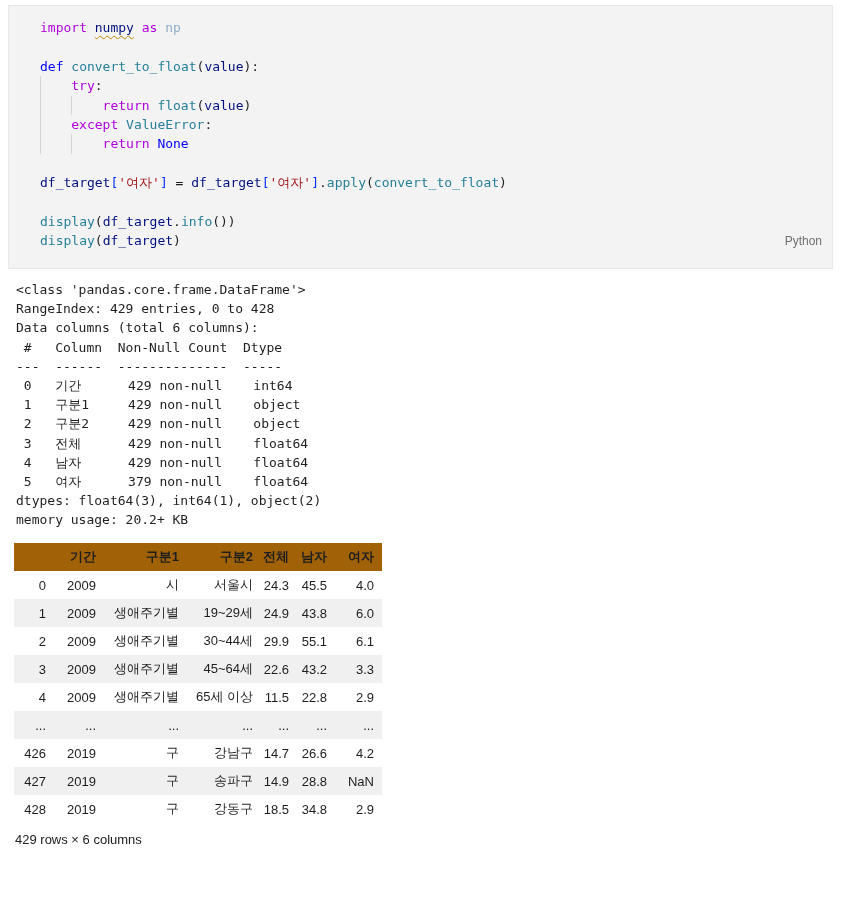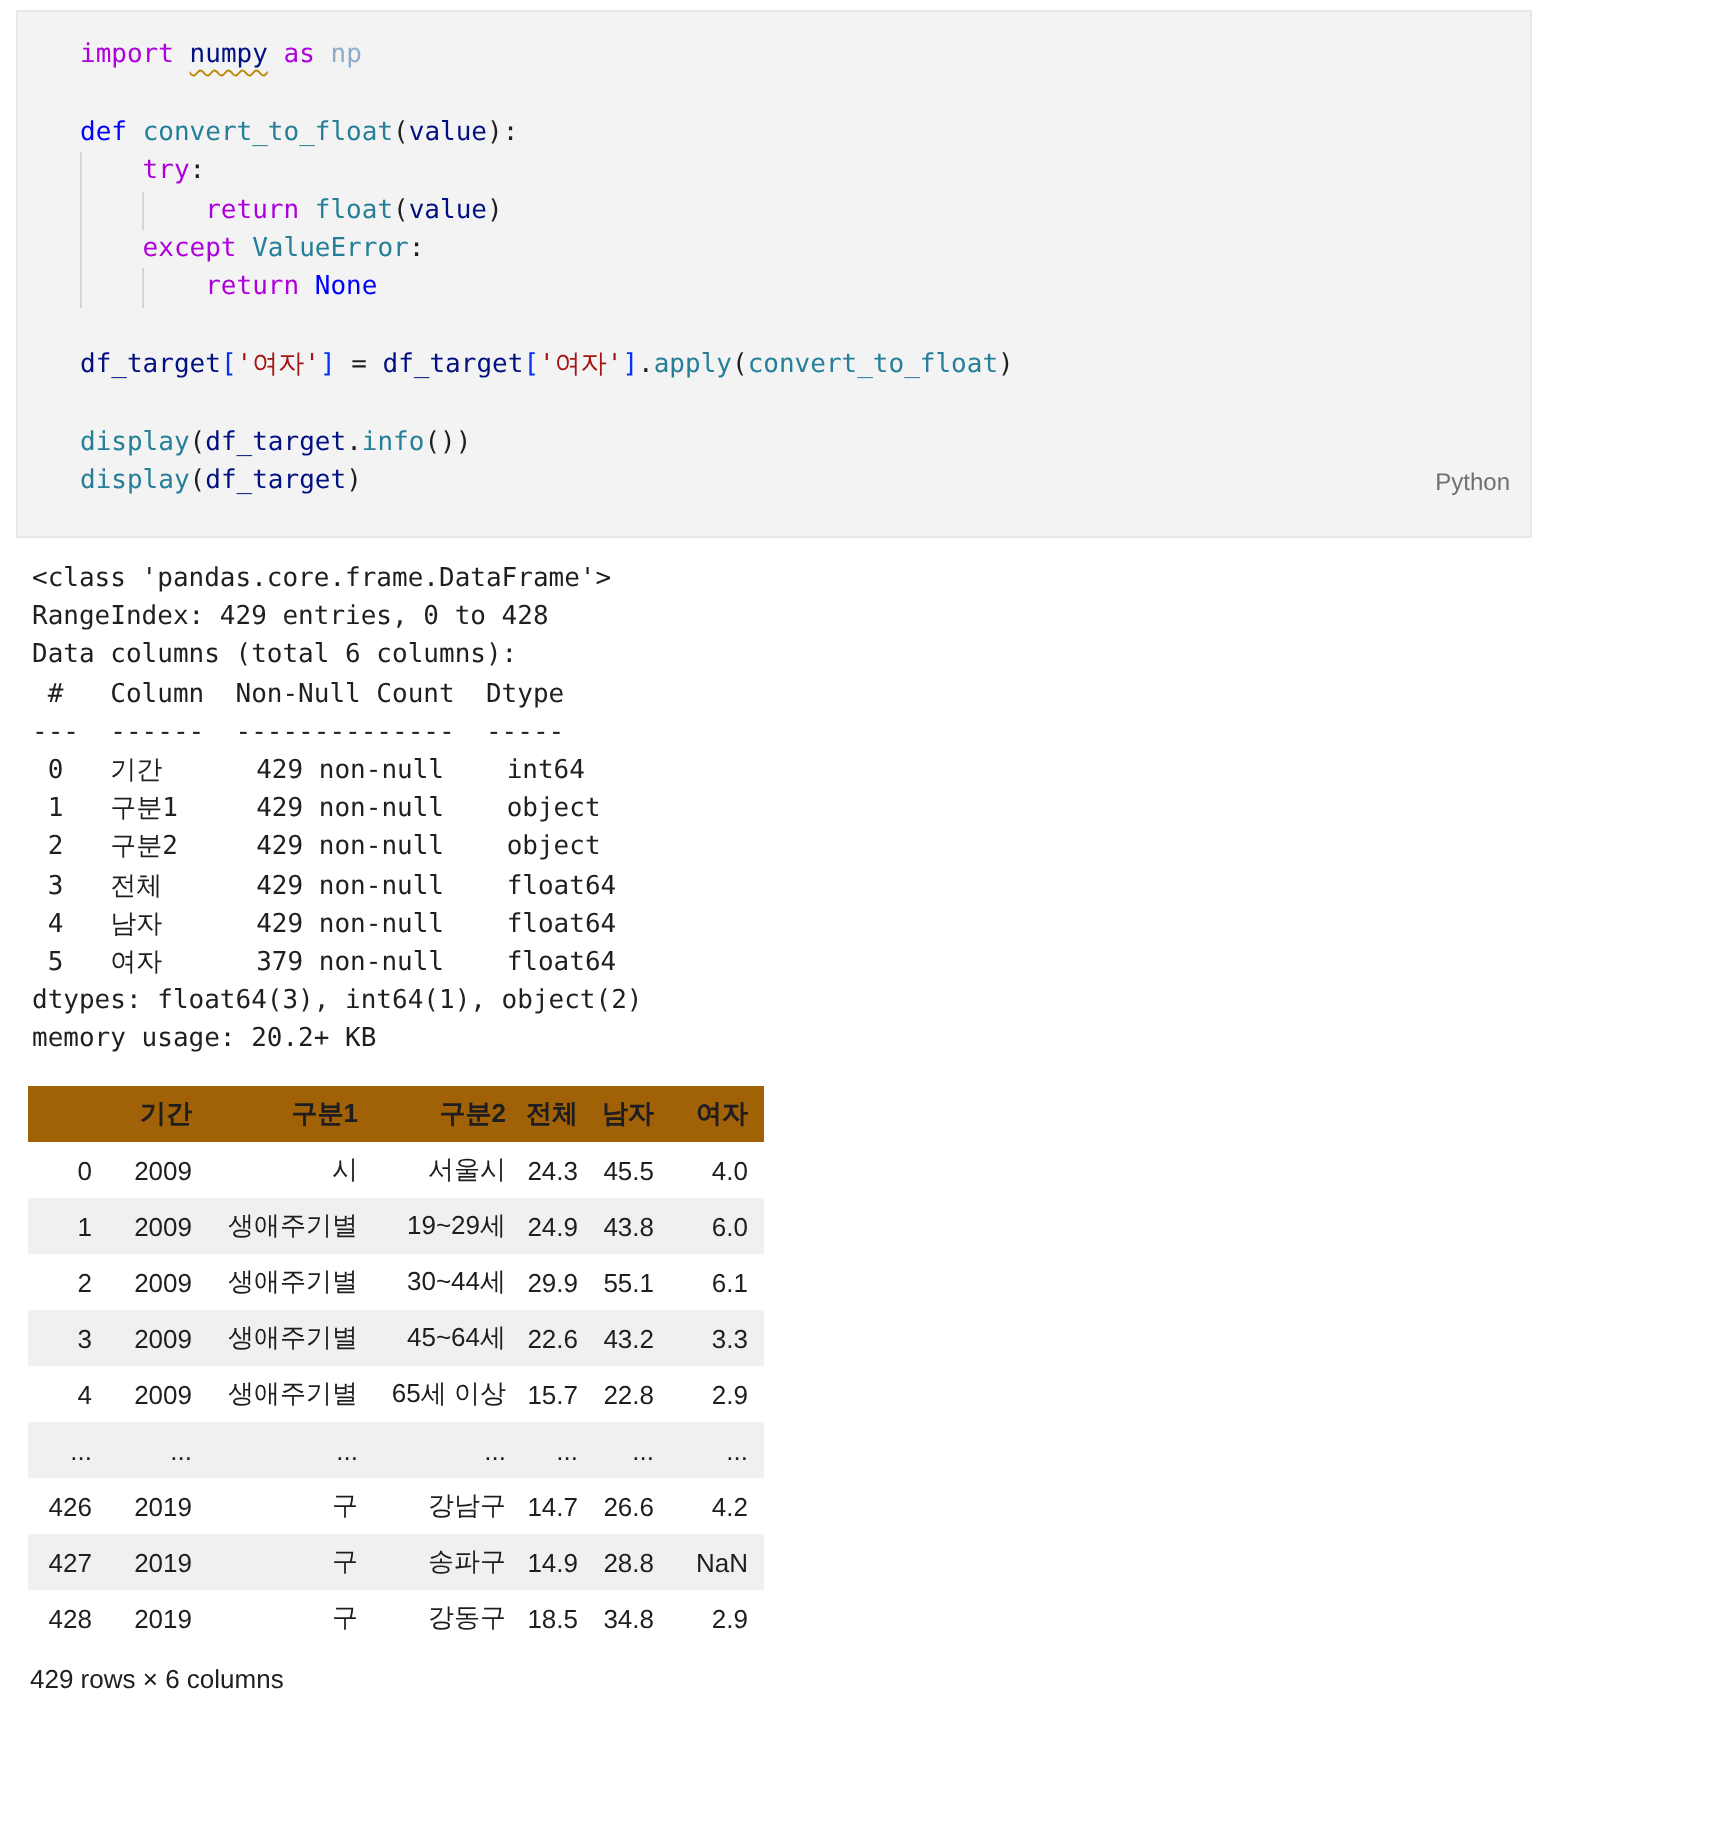--- a/index.html
+++ b/index.html
@@ -1,19 +1,19 @@
 <!DOCTYPE html>
 <html><head>
 <meta charset="utf-8">
 <style>
   html,body{margin:0;padding:0;background:#ffffff;}
   body{width:866px;height:913px;font-family:"Liberation Sans",sans-serif;color:#1e1e1e;overflow:hidden;}
 
   
-  .code-cell{position:relative;margin:5px 0 0 8px;width:758px;height:264px;background:#f3f3f3;
+  .code-cell{position:relative;margin:5px 0 0 8px;width:825px;height:264px;background:#f3f3f3;
              border:1px solid #e8e8e8;box-sizing:border-box;}
   .code{margin:0;padding:12px 0 0 31px;font-family:"DejaVu Sans Mono",monospace;font-size:13px;}
   .code-line{height:19.4px;line-height:19.4px;white-space:pre;}
   .lang-label{position:absolute;right:10px;bottom:20px;font-size:12px;color:#6f6f6f;}
 
   .kw{color:#af00db}
   .kw2{color:#0000ff}
   .fn{color:#267f99}
   .var{color:#001080}
   .str{color:#a31515}
@@ -121,21 +121,21 @@
           <td>45~64세</td>
           <td>22.6</td>
           <td>43.2</td>
           <td>3.3</td>
         </tr>
         <tr>
           <td>4</td>
           <td>2009</td>
           <td>생애주기별</td>
           <td>65세 이상</td>
-          <td>15.7</td>
+          <td>11.5</td>
           <td>22.8</td>
           <td>2.9</td>
         </tr>
         <tr class="stripe">
           <td>...</td>
           <td>...</td>
           <td>...</td>
           <td>...</td>
           <td>...</td>
           <td>...</td>

